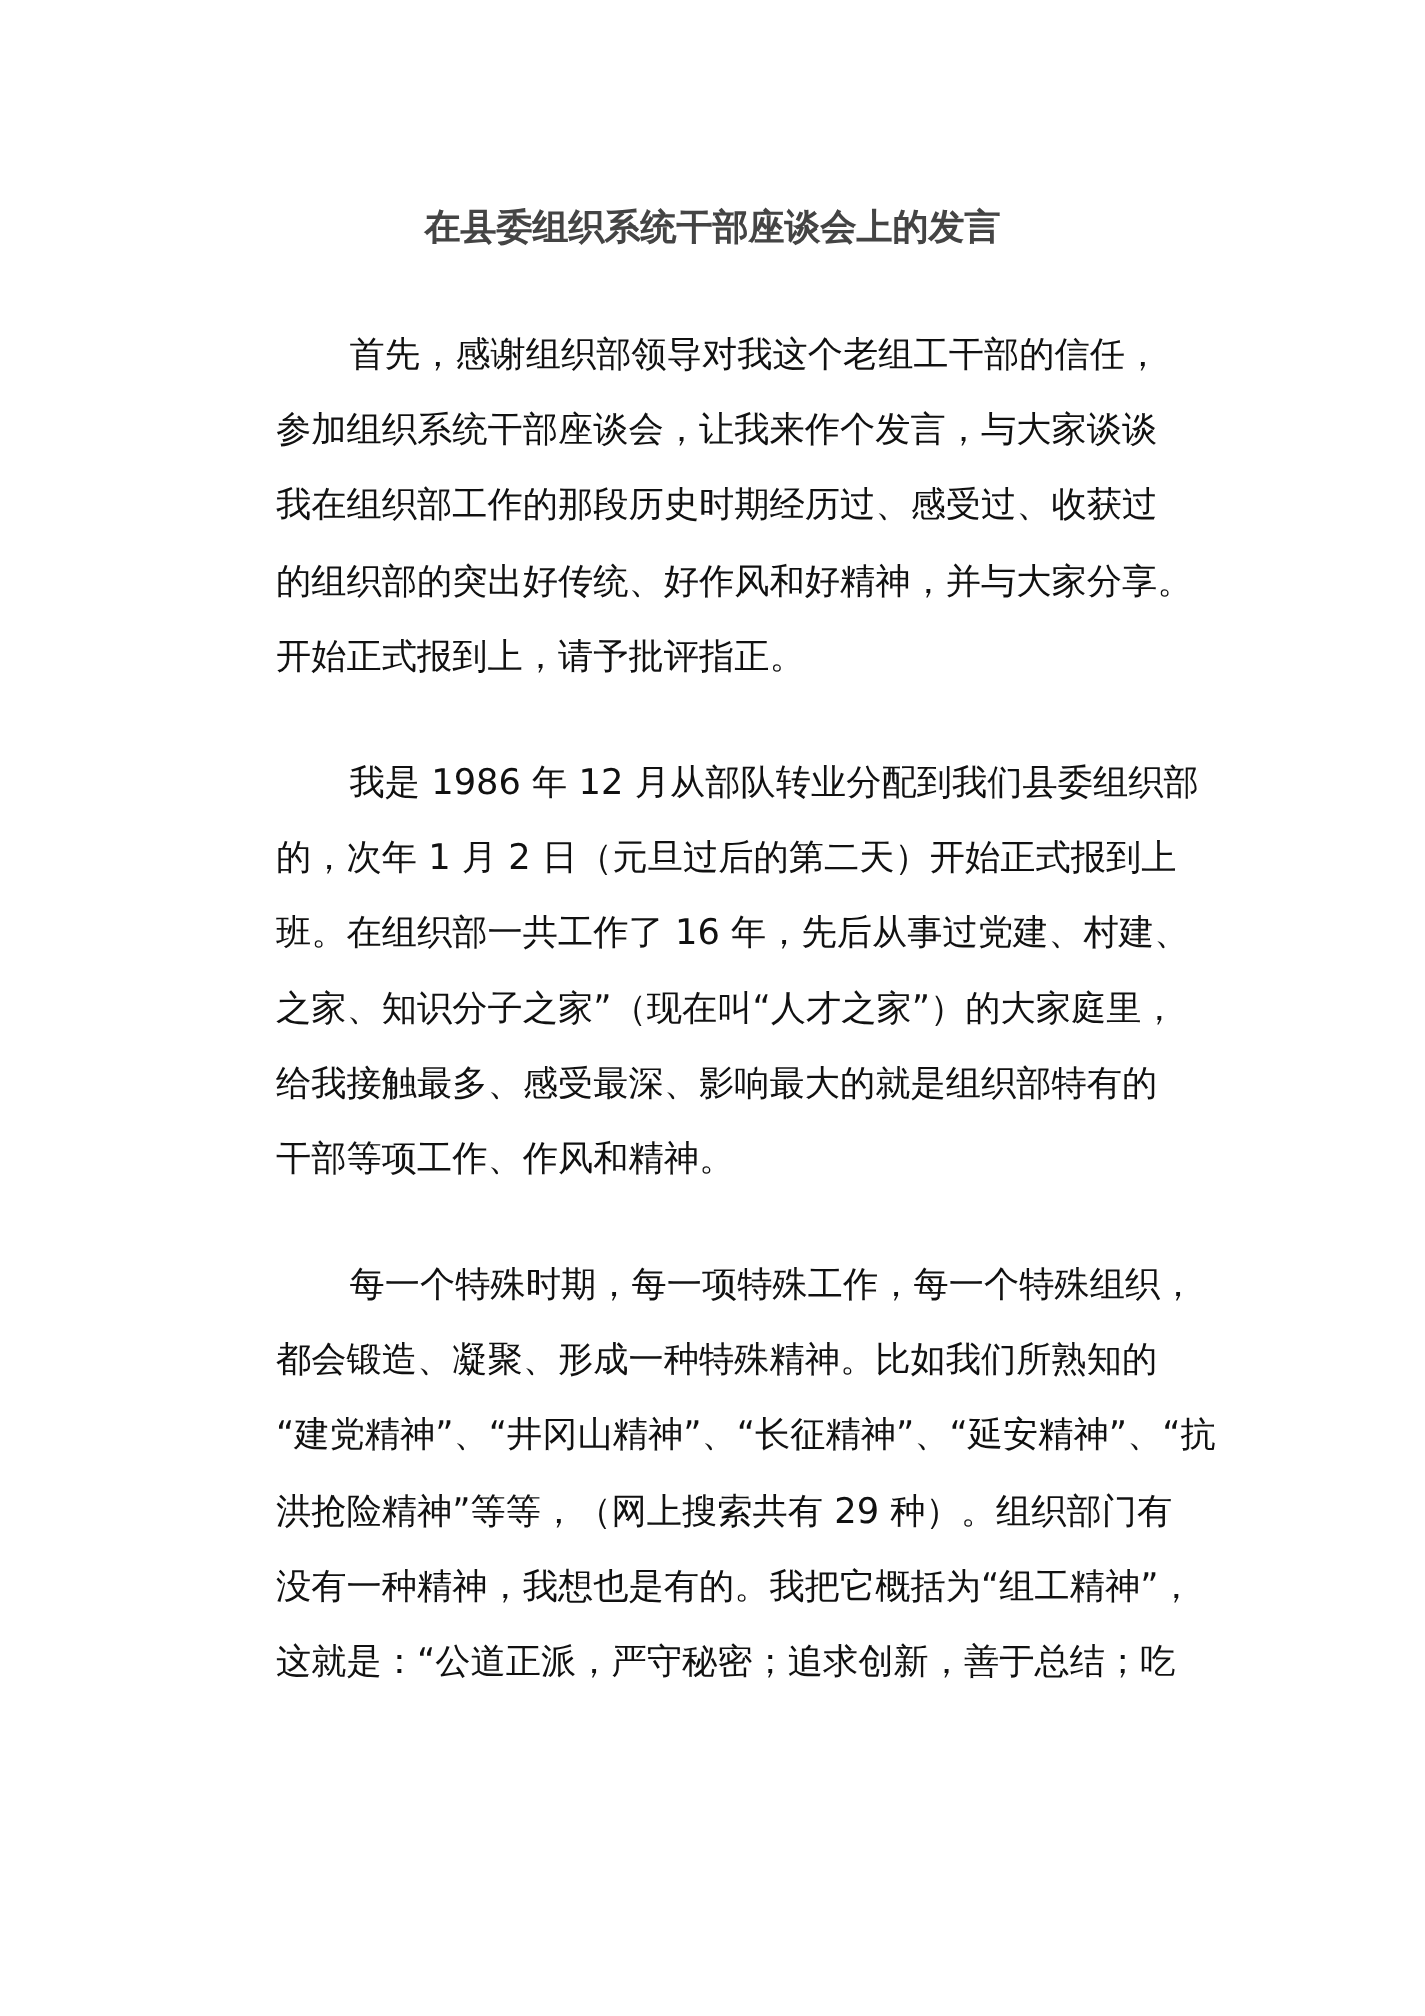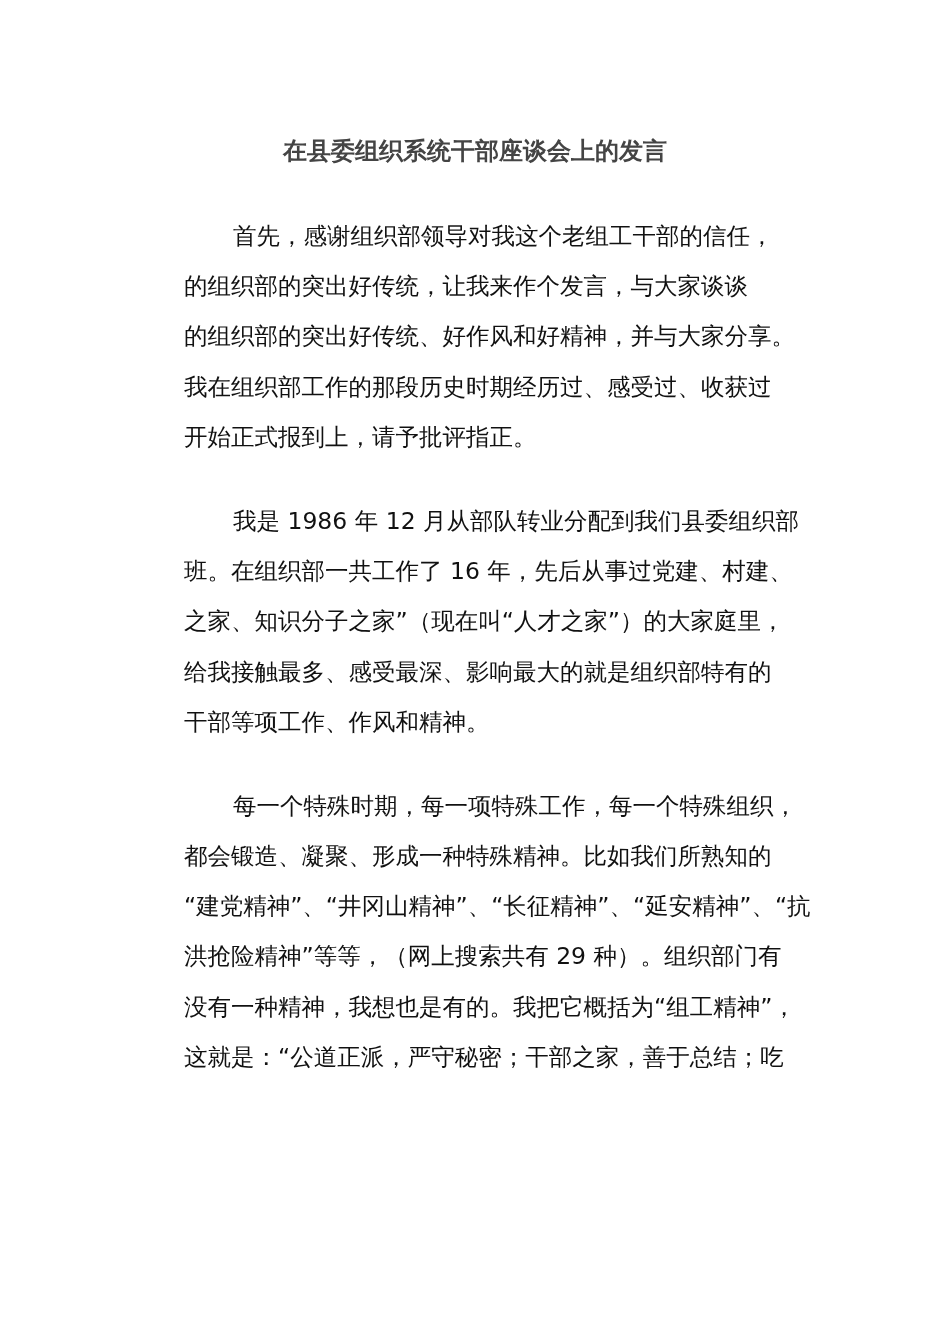--- a/index.html
+++ b/index.html
@@ -60,37 +60,38 @@
 </head>
 <body>
 
 <div class="page">
   <div class="title">在县委组织系统干部座谈会上的发言</div>
 
   <div class="body">
 
     <div class="para">
       <span class="line indent">首先，感谢组织部领导对我这个老组工干部的信任，</span>
-      <span class="line">的组织部的突出好传统，让我来作个发言，与大家谈谈</span>
+      <span class="line">参加组织系统干部座谈会，让我来作个发言，与大家谈谈</span>
+      <span class="line">我在组织部工作的那段历史时期经历过、感受过、收获过</span>
       <span class="line">的组织部的突出好传统、好作风和好精神，并与大家分享。</span>
-      <span class="line">我在组织部工作的那段历史时期经历过、感受过、收获过</span>
       <span class="line">开始正式报到上，请予批评指正。</span>
     </div>
 
     <div class="para">
       <span class="line indent">我是 1986 年 12 月从部队转业分配到我们县委组织部</span>
+      <span class="line">的，次年 1 月 2 日（元旦过后的第二天）开始正式报到上</span>
       <span class="line">班。在组织部一共工作了 16 年，先后从事过党建、村建、</span>
       <span class="line">之家、知识分子之家”（现在叫“人才之家”）的大家庭里，</span>
       <span class="line">给我接触最多、感受最深、影响最大的就是组织部特有的</span>
       <span class="line">干部等项工作、作风和精神。</span>
     </div>
 
     <div class="para">
       <span class="line indent">每一个特殊时期，每一项特殊工作，每一个特殊组织，</span>
       <span class="line">都会锻造、凝聚、形成一种特殊精神。比如我们所熟知的</span>
       <span class="line">“建党精神”、“井冈山精神”、“长征精神”、“延安精神”、“抗</span>
       <span class="line">洪抢险精神”等等，（网上搜索共有 29 种）。组织部门有</span>
       <span class="line">没有一种精神，我想也是有的。我把它概括为“组工精神”，</span>
-      <span class="line">这就是：“公道正派，严守秘密；干部之家，善于总结；吃</span>
+      <span class="line">这就是：“公道正派，严守秘密；追求创新，善于总结；吃</span>
     </div>
 
   </div>
 </div>
 
 </body></html>

